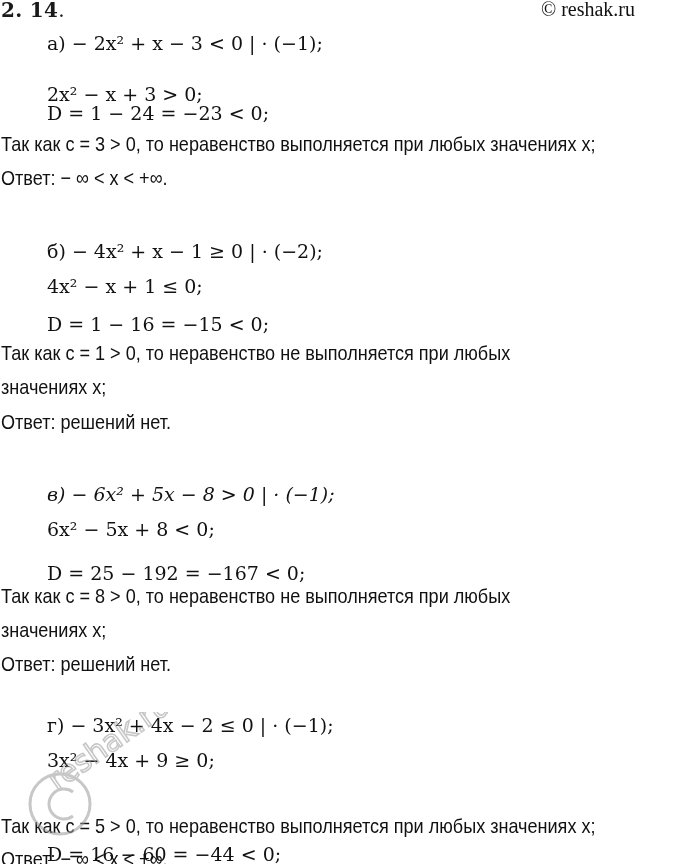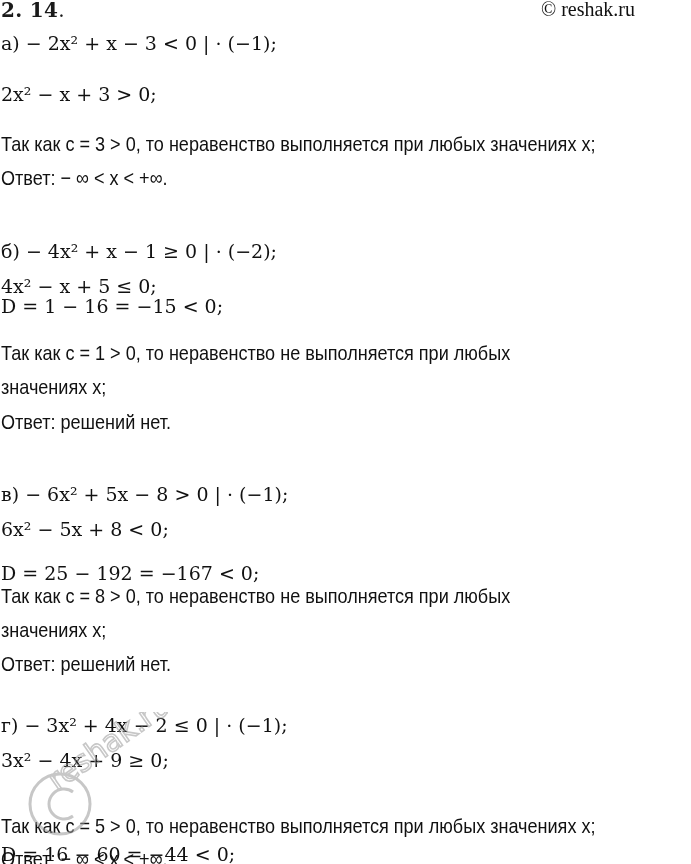--- a/index.html
+++ b/index.html
@@ -53,20 +53,21 @@
     .line.text {
       font-family: "Liberation Sans", "DejaVu Sans", sans-serif;
       font-stretch: condensed;
       transform-origin: left center;
       transform: scaleX(0.86);
       font-size: 21px;
     }
     .math {
       font-family: "DejaVu Serif", "Liberation Serif", serif;
       font-size: 19px;
+      padding-left: 46px;
     }
     .watermark {
       position: absolute;
       left: 18px;
       top: 712px;
       width: 150px;
       height: 140px;
       pointer-events: none;
       opacity: 0.55;
     }
@@ -76,31 +77,32 @@
 
 <div class="page">
 
   <div class="title">
     <span>2. 14</span><span class="dot">.</span>
   </div>
   <div class="copyright">© reshak.ru</div>
 
   <div class="line math" style="top:31px;">а) − 2x² + x − 3 &lt; 0    | · (−1);</div>
   <div class="line math" style="top:66px;margin-top:16px;">2x² − x + 3 &gt; 0;</div>
+  <div class="line math" style="top:101px;">D = 1 − 24 = −23 &lt; 0;</div>
   <div class="line text" style="top:132px;">Так как c = 3 &gt; 0, то неравенство выполняется при любых значениях x;</div>
   <div class="line text" style="top:166px;">Ответ:  − ∞ &lt; x &lt; +∞.</div>
 
   <div class="line math" style="top:239px;">б) − 4x² + x − 1 ≥ 0    | · (−2);</div>
-  <div class="line math" style="top:274px;">4x² − x + 5 ≤ 0;</div>
-  <div class="line math" style="top:294px;">D = 1 − 16 = −15 &lt; 0;</div>
+  <div class="line math" style="top:274px;">4x² − x + 1 ≤ 0;</div>
+  <div class="line math" style="top:312px;">D = 1 − 16 = −15 &lt; 0;</div>
   <div class="line text" style="top:341px;">Так как c = 1 &gt; 0, то неравенство не выполняется при любых</div>
   <div class="line text" style="top:375px;">значениях x;</div>
   <div class="line text" style="top:410px;">Ответ:  решений нет.</div>
 
-  <div class="line math" style="top:482px;">в) − 6x² + 5x − 8 &gt; 0    | · (−1);</div>
+  <div class="line math" style="top:482px;font-style:italic;">в) − 6x² + 5x − 8 &gt; 0    | · (−1);</div>
   <div class="line math" style="top:517px;text-align:center;">6x² − 5x + 8 &lt; 0;</div>
   <div class="line math" style="top:561px;">D = 25 − 192 = −167 &lt; 0;</div>
   <div class="line text" style="top:584px;">Так как c = 8 &gt; 0, то неравенство не выполняется при любых</div>
   <div class="line text" style="top:618px;">значениях x;</div>
   <div class="line text" style="top:652px;">Ответ:  решений нет.</div>
 
   <div class="line math" style="top:713px;">г) − 3x² + 4x − 2 ≤ 0    | · (−1);</div>
   <div class="line math" style="top:748px;">3x² − 4x + 9 ≥ 0;</div>
   <div class="line math" style="top:818px;margin-top:24px;">D = 16 − 60 = −44 &lt; 0;</div>
   <div class="line text" style="top:814px;">Так как c = 5 &gt; 0, то неравенство выполняется при любых значениях x;</div>

